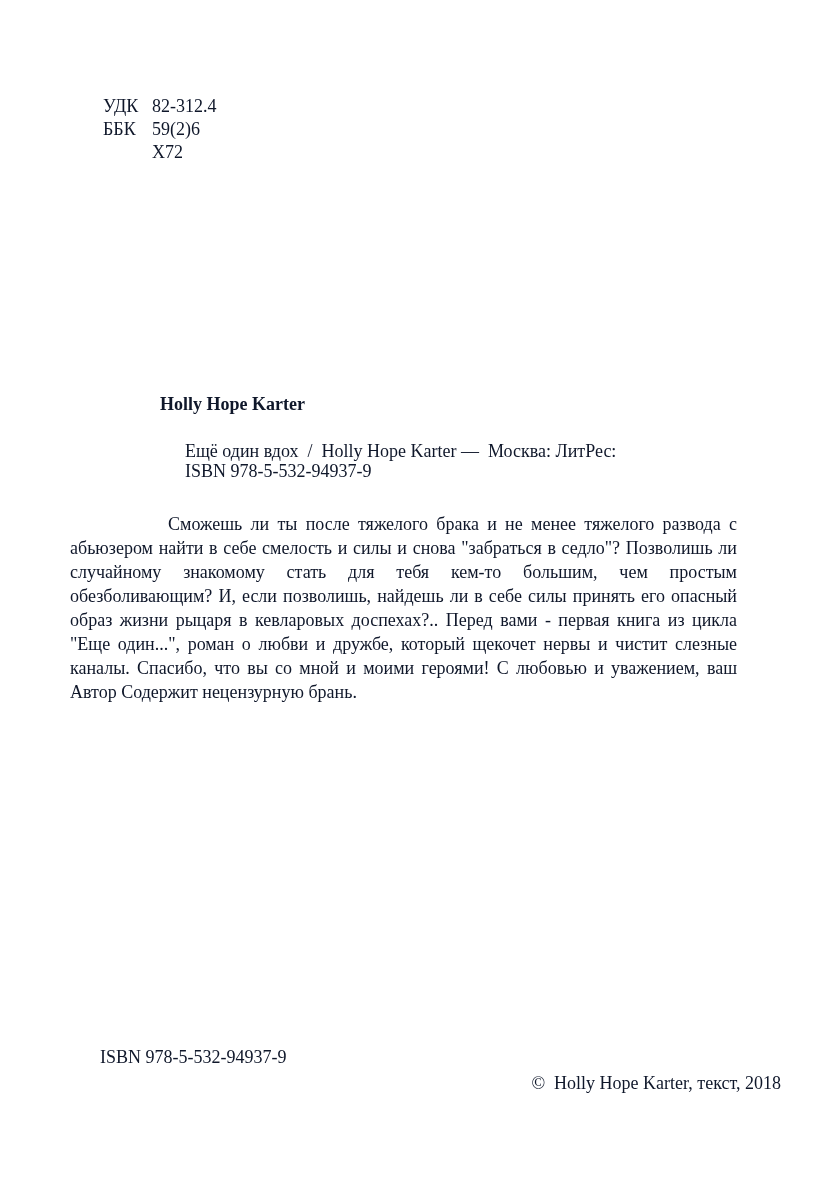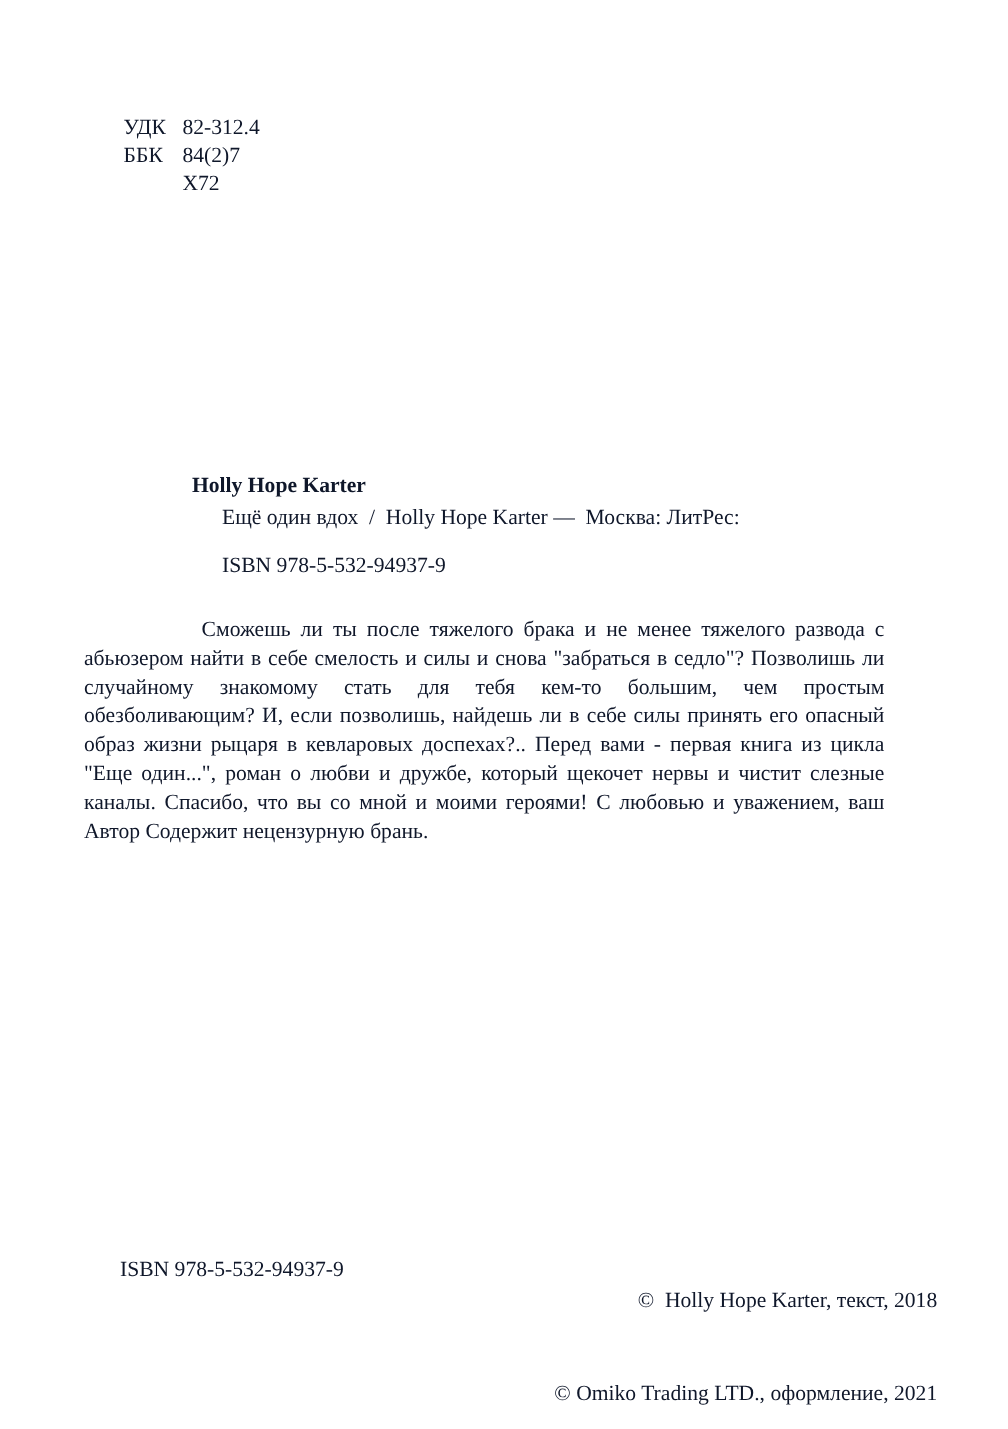--- a/index.html
+++ b/index.html
@@ -29,21 +29,21 @@
   .author {
     position: absolute;
     left: 160px;
     top: 349px;
     font-weight: bold;
     margin-top: 45px;
   }
   .biblio {
     position: absolute;
     left: 185px;
-    top: 366px;
+    top: 386px;
     line-height: 26px;
     white-space: pre-wrap;
     text-align: right;
   }
   .isbn-mid {
     position: absolute;
     left: 185px;
     top: 459px;
     line-height: 24px;
   }
@@ -77,21 +77,21 @@
 
 <div class="page">
 
   <div class="codes">
     <div class="code-row">
       <span class="code-label">УДК</span>
       <span class="code-value">82-312.4</span>
     </div>
     <div class="code-row">
       <span class="code-label">ББК</span>
-      <span class="code-value">84(2)7</span>
+      <span class="code-value">59(2)6</span>
     </div>
     <div class="code-row">
       <span class="code-label"></span>
       <span class="code-value">Х72</span>
     </div>
   </div>
 
   <div class="author">Holly Hope Karter</div>
 
   <div class="biblio">
@@ -99,16 +99,15 @@
   </div>
 
   <div class="isbn-mid">ISBN 978-5-532-94937-9</div>
 
   <div class="annotation">Сможешь ли ты после тяжелого брака и не менее тяжелого развода с абьюзером найти в себе смелость и силы и снова "забраться в седло"? Позволишь ли случайному знакомому стать для тебя кем-то большим, чем простым обезболивающим? И, если позволишь, найдешь ли в себе силы принять его опасный образ жизни рыцаря в кевларовых доспехах?.. Перед вами - первая книга из цикла "Еще один...", роман о любви и дружбе, который щекочет нервы и чистит слезные каналы. Спасибо, что вы со мной и моими героями! С любовью и уважением, ваш Автор Содержит нецензурную брань.</div>
 
   <div class="isbn-bottom">ISBN 978-5-532-94937-9</div>
 
   <div class="copyrights">
     <div>©  Holly Hope Karter, текст, 2018</div>
-    <div>© Omiko Trading LTD., оформление, 2021</div>
   </div>
 
 </div>
 
 </body></html>

